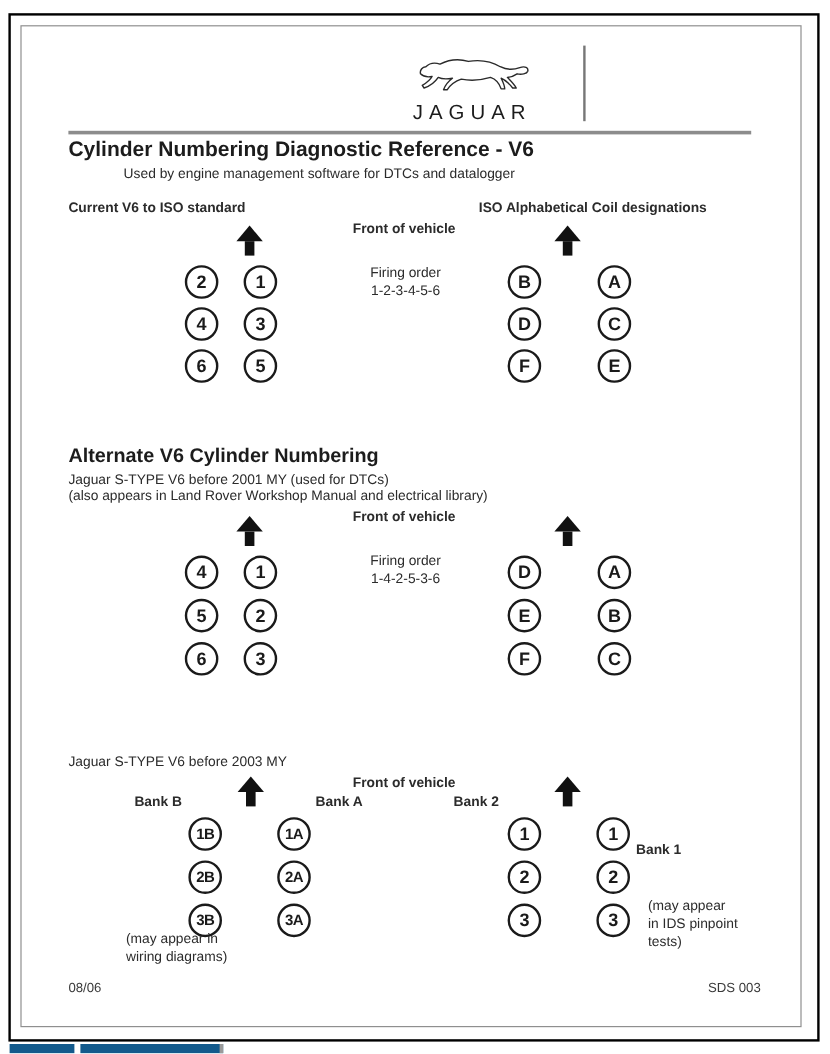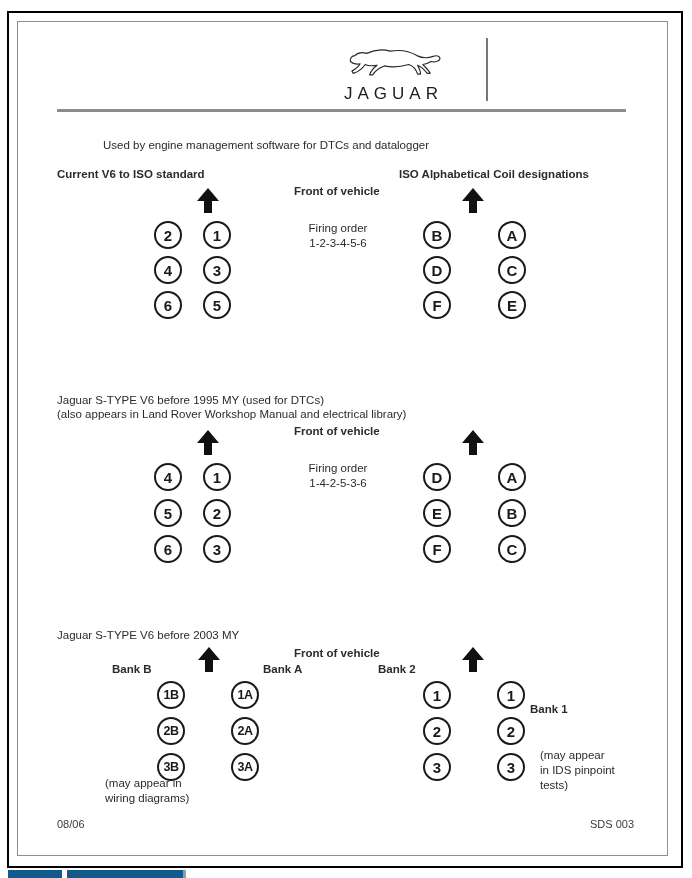--- a/index.html
+++ b/index.html
@@ -54,20 +54,21 @@
                C13,30 17,27 19,23 C14,24 9,23 6,20 Z" fill="#ffffff" stroke="#2a2a2a" stroke-width="1.6" stroke-linejoin="round"></path>
     </svg>
   </div>
   <div class="abs jag-word">JAGUAR</div>
 
   <div class="abs vdivider"></div>
 
 
   <div class="abs hrule"></div>
 
+  <div class="abs doc-title">Cylinder Numbering Diagnostic Reference - V6</div>
   <div class="abs txt" style="left:57px;top:138px;margin-left:46px;">Used by engine management software for DTCs and datalogger</div>
 
   <div class="abs txt b" style="left:57px;top:167px;">Current V6 to ISO standard</div>
   <div class="abs txt b" style="left:399px;top:167px;">ISO Alphabetical Coil designations</div>
   <div class="abs txt b" style="left:294px;top:184px;">Front of vehicle</div>
 
   <div class="up-arrow" style="left:197px;top:188px;">
     <div class="head"></div>
       <div class="shaft"></div>
   </div>
@@ -95,21 +96,22 @@
     <div class="circle">B</div>
     <div class="circle">D</div>
     <div class="circle">F</div>
   </div>
   <div class="ccol" style="left:498px;top:221px;">
     <div class="circle">A</div>
     <div class="circle">C</div>
     <div class="circle">E</div>
   </div>
 
-  <div class="abs txt" style="left:57px;top:393px;">Jaguar S-TYPE V6 before 1995 MY (used for DTCs)</div>
+  <div class="abs sec-title" style="top:371px;">Alternate V6 Cylinder Numbering</div>
+  <div class="abs txt" style="left:57px;top:393px;">Jaguar S-TYPE V6 before 2001 MY (used for DTCs)</div>
   <div class="abs txt" style="left:57px;top:407px;">(also appears in Land Rover Workshop Manual and electrical library)</div>
   <div class="abs txt b" style="left:294px;top:424px;">Front of vehicle</div>
 
   <div class="up-arrow" style="left:197px;top:430px;">
     <div class="head"></div>
       <div class="shaft"></div>
   </div>
   <div class="up-arrow" style="left:462px;top:430px;">
     <div class="head"></div>
       <div class="shaft"></div>

